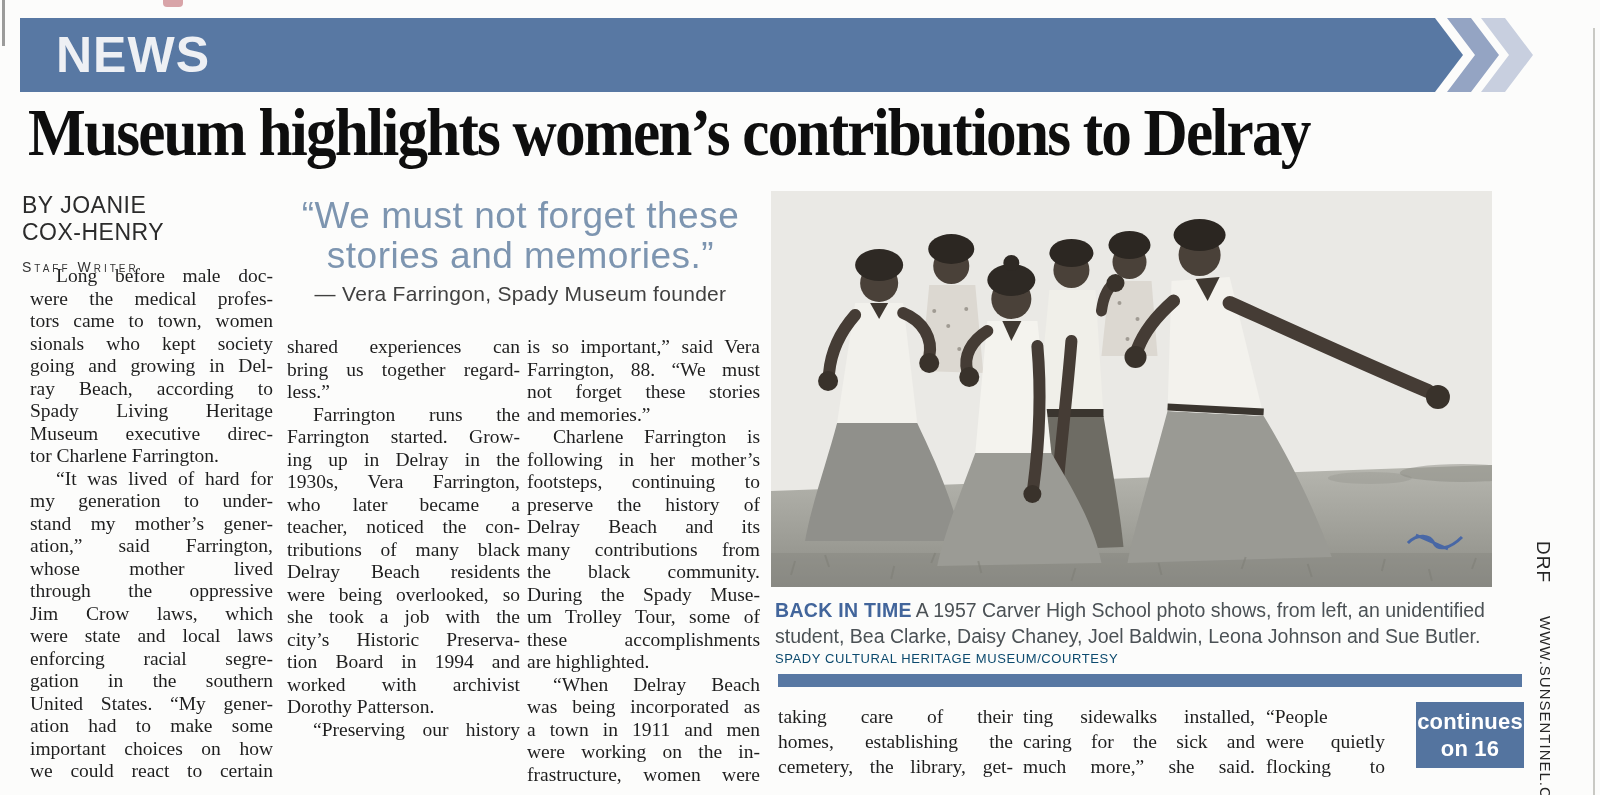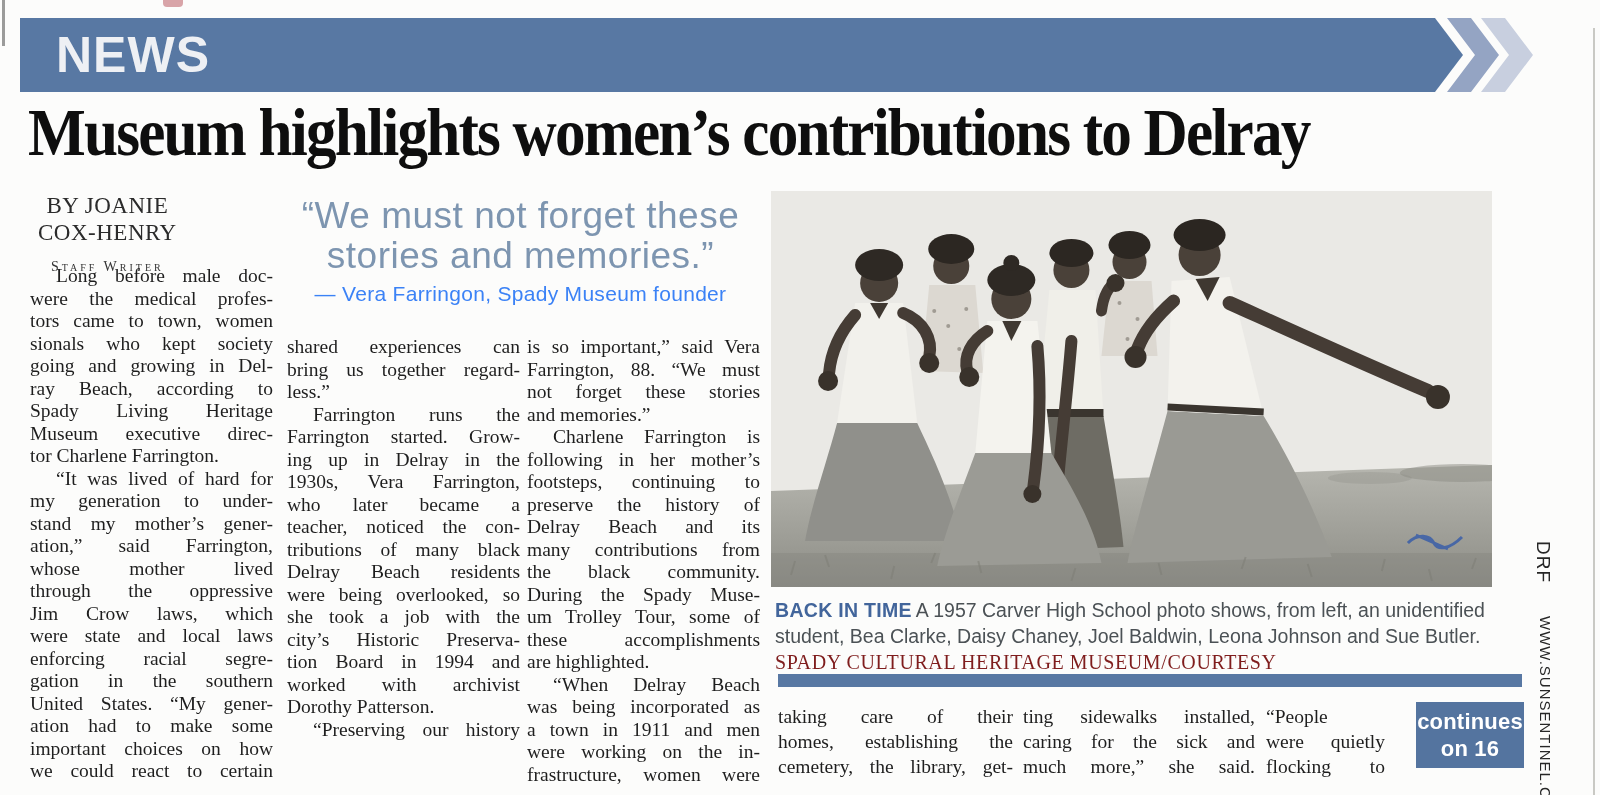--- a/index.html
+++ b/index.html
@@ -17,46 +17,46 @@
   .chev{position:absolute;top:18px;height:74px;width:52px;}
   .chev2{left:1447px;background:var(--chevron_mid);
          clip-path:polygon(0 0,24px 0,52px 50%,24px 100%,0 100%,28px 50%);}
   .chev3{left:1481px;background:var(--chevron_light);
          clip-path:polygon(0 0,24px 0,52px 50%,24px 100%,0 100%,28px 50%);}
   
   .headline{position:absolute;left:28px;top:94px;margin:0;white-space:nowrap;font-weight:700;}
   .hl-inner{display:inline-block;font-size:68px;letter-spacing:-2px;transform:scaleX(.9);
             transform-origin:0 50%;color:#0e0e0e;line-height:76px;}
   
-  .byline{position:absolute;left:38px;top:192px;font-family:Liberation Serif, serif;color:#2b2b2b;text-align:center;}
+  .byline{position:absolute;left:22px;top:192px;font-family:Liberation Sans, sans-serif;color:#2b2b2b;}
   .by-name{font-size:23px;line-height:27px;letter-spacing:.5px;}
   .by-role{margin-top:13px;font-size:14px;letter-spacing:3px;font-variant:small-caps;color:#333;}
   
   .pullquote{position:absolute;left:293px;top:196px;width:455px;text-align:center;
              font-family:"Liberation Sans",sans-serif;}
   .pq-line{font-size:37px;line-height:40px;letter-spacing:.5px;color:var(--quote_blue);}
-  .pq-attr{margin-top:6px;font-size:21px;color:#3b82f6;letter-spacing:.3px;}
+  .pq-attr{margin-top:6px;font-size:21px;color:#404040;letter-spacing:.3px;}
   
   .col{position:absolute;font-size:19.5px;line-height:22.5px;}
   .col1{left:30px;top:265px;width:243px;}
   .col2{left:287px;top:336px;width:233px;}
   .col3{left:527px;top:336px;width:233px;}
   .para .tline{text-align:justify;text-align-last:justify;}
   .para[data-end] .tline:last-child{text-align-last:left;}
   .para.indent .tline:first-child{text-indent:26px;}
   
   .photo{position:absolute;left:771px;top:191px;width:721px;height:396px;background:#eae9e5;
          box-shadow:0 0 0 1px #d6d5d0 inset;}
   .photo svg{display:block;width:100%;height:100%;}
   
   .caption{position:absolute;left:775px;top:597px;width:722px;font-family:"Liberation Sans",sans-serif;
            font-size:19.5px;line-height:26px;color:#4b5155;}
   .cap-label{font-weight:bold;color:var(--caption_label_blue);letter-spacing:.3px;margin-right:4px;}
-  .credit{position:absolute;left:775px;top:651px;font-family:Liberation Serif, serif;
-          font-size:20px;letter-spacing:.6px;color:#7f1d1d;}
+  .credit{position:absolute;left:775px;top:651px;font-family:Liberation Sans, sans-serif;
+          font-size:13px;letter-spacing:.6px;color:#0c4a6e;}
   .divider{position:absolute;left:778px;top:674px;width:744px;height:13px;background:var(--banner_blue);}
   
   .mini{position:absolute;top:704px;font-size:19.5px;line-height:25px;}
   .miniA{left:778px;width:235px;}
   .miniB{left:1023px;width:232px;}
   .miniC{left:1266px;width:119px;}
   
   .continues-box{position:absolute;left:1416px;top:702px;width:108px;height:66px;
           background:var(--box_blue);color:#fff;font-family:"Liberation Sans",sans-serif;
           font-weight:bold;font-size:22px;line-height:27px;text-align:center;

